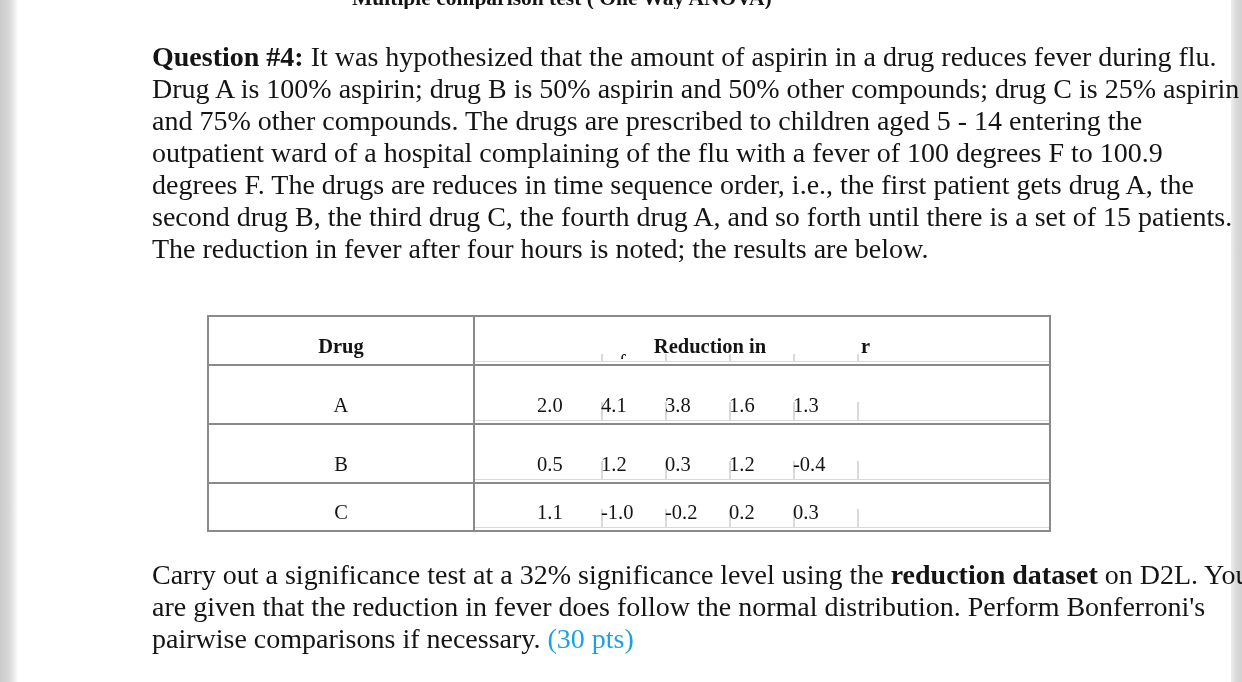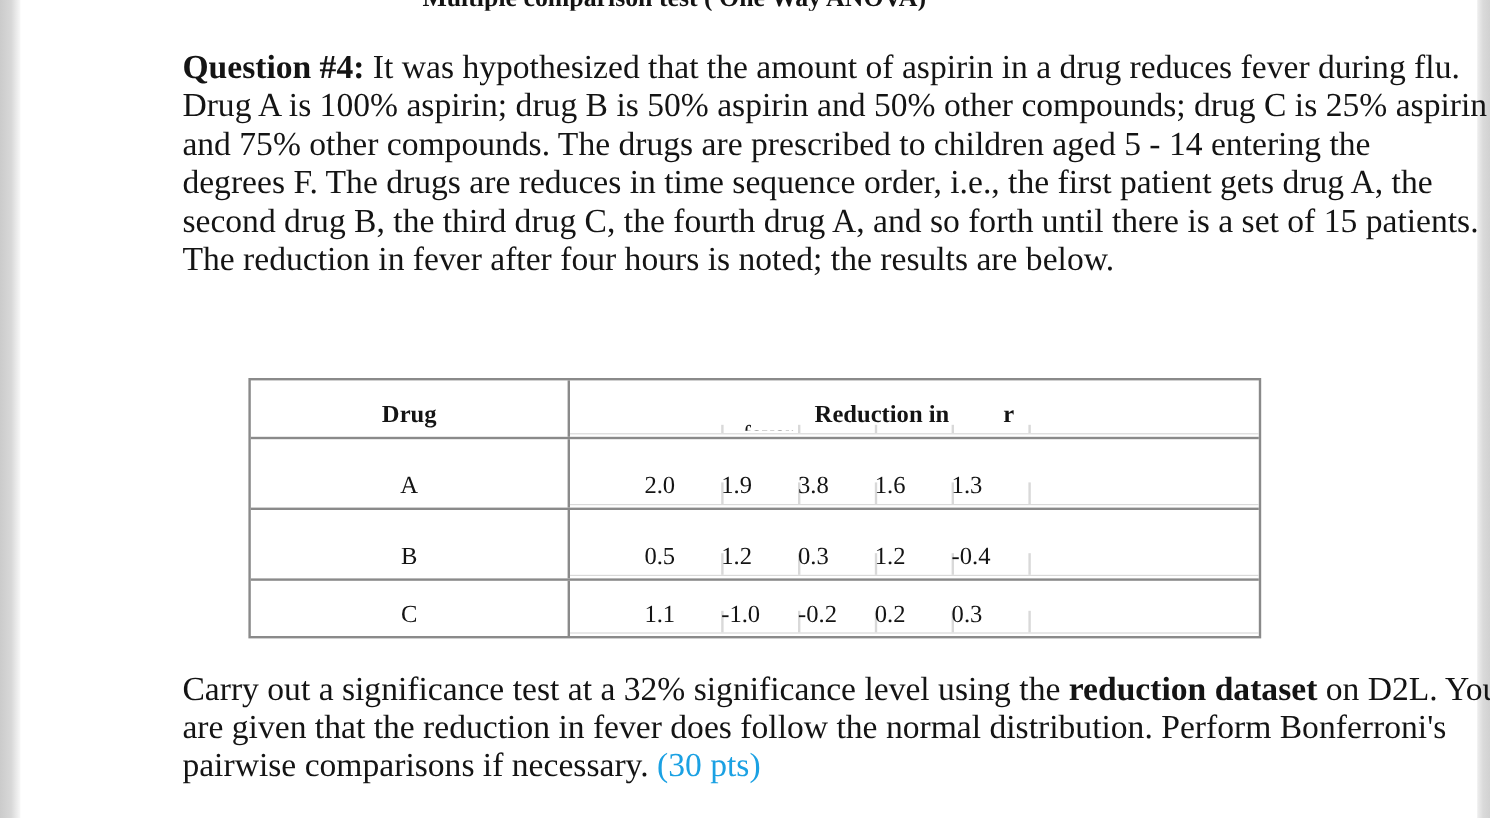--- a/index.html
+++ b/index.html
@@ -33,21 +33,21 @@
   .trow.drow{height:57px;}
   .rows{display:flex;flex-direction:column;flex:1;min-height:0;}
   .rows .trow:last-child{border-bottom:none;flex:1;height:auto;}
   .tcell{box-sizing:border-box;}
   .cell-drug{width:266px;border-right:2px solid #8a8a8a;display:flex;
     justify-content:center;align-items:flex-end;padding-bottom:6px;}
   .cell-values{flex:1;position:relative;display:flex;align-items:flex-end;}
   .nums{margin-left:62px;display:flex;padding-bottom:6px;position:relative;z-index:2;}
   .num{width:64px;text-align:left;}
   .hdr-line{margin:0 auto;padding-bottom:6px;display:flex;align-items:flex-end;
-    font-weight:bold;position:relative;z-index:2;}
+    font-weight:bold;position:relative;z-index:2;gap:25px;}
   .hdr-gap{display:inline-block;width:45px;}
   .strip{position:absolute;left:0;right:0;bottom:2px;height:18px;
     border-bottom:1px solid #d9d9d9;z-index:1;}
   .strip.hdr-strip{height:7px;}
   .tick{position:absolute;top:0;bottom:0;width:1.5px;background:#d9d9d9;}
   .clipped-word{position:absolute;left:144px;top:35px;height:7px;overflow:hidden;
     line-height:20px;font-size:20.5px;font-weight:normal;z-index:0;}
 </style>
 </head>
 <body>
@@ -56,20 +56,21 @@
 <div class="gutter-right"></div>
 
 <div class="clipped-title">
   <span class="inner">Multiple comparison test ( One Way ANOVA)</span>
 </div>
 
 <div class="para" id="q" style="top:41px">
     <div class="line"><span class="bold">Question #4:</span><span> It was hypothesized that the amount of aspirin in a drug reduces fever during flu.</span></div>
     <div class="line"><span>Drug A is 100% aspirin; drug B is 50% aspirin and 50% other compounds; drug C is 25% aspirin</span></div>
     <div class="line"><span>and 75% other compounds. The drugs are prescribed to children aged 5 - 14 entering the</span></div>
+    <div class="line"><span>outpatient ward of a hospital complaining of the flu with a fever of 100 degrees F to 100.9</span></div>
     <div class="line"><span>degrees F. The drugs are reduces in time sequence order, i.e., the first patient gets drug A, the</span></div>
     <div class="line"><span>second drug B, the third drug C, the fourth drug A, and so forth until there is a set of 15 patients.</span></div>
     <div class="line"><span>The reduction in fever after four hours is noted; the results are below.</span></div>
   </div>
 
 <div class="dtable">
   <div class="trow thead">
     <div class="tcell cell-drug bold">Drug</div>
     <div class="tcell cell-values">
       <div class="hdr-line">
@@ -93,21 +94,21 @@
         <div class="tcell cell-values">
           <div class="strip">
             <span class="tick" style="left: 126px;"></span>
             <span class="tick" style="left: 190px;"></span>
             <span class="tick" style="left: 254px;"></span>
             <span class="tick" style="left: 318px;"></span>
             <span class="tick" style="left: 382px;"></span>
           </div>
           <div class="nums">
             <span class="num">2.0</span>
-            <span class="num">1.9</span>
+            <span class="num">4.1</span>
             <span class="num">3.8</span>
             <span class="num">1.6</span>
             <span class="num">1.3</span>
           </div>
         </div>
       </div>
       <div class="trow drow">
         <div class="tcell cell-drug">B</div>
         <div class="tcell cell-values">
           <div class="strip">

